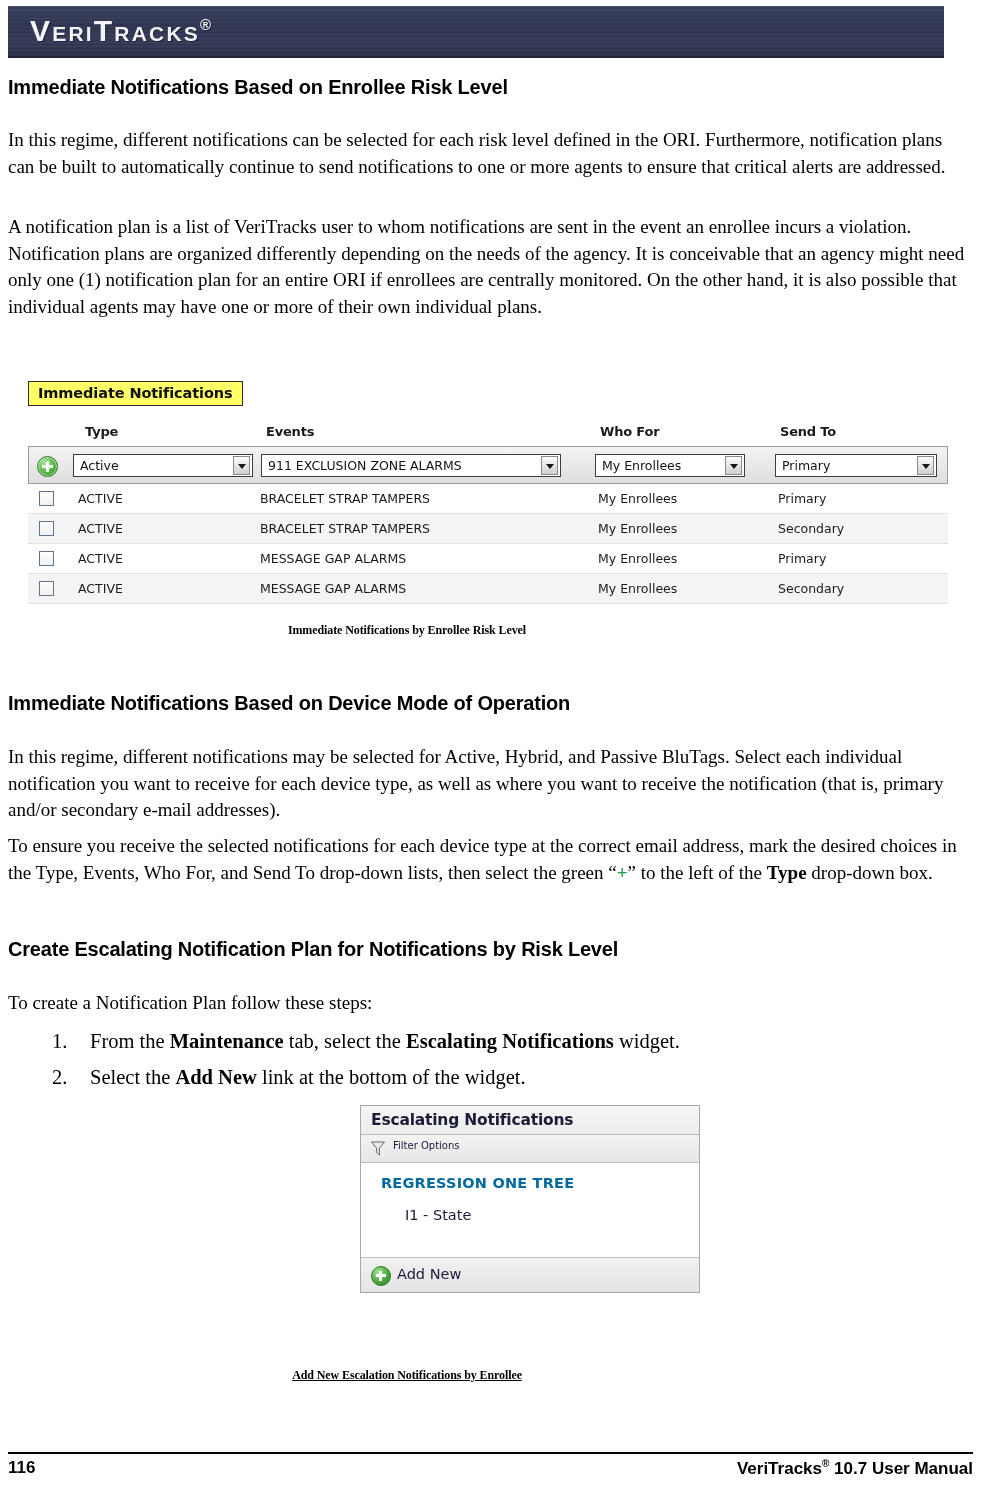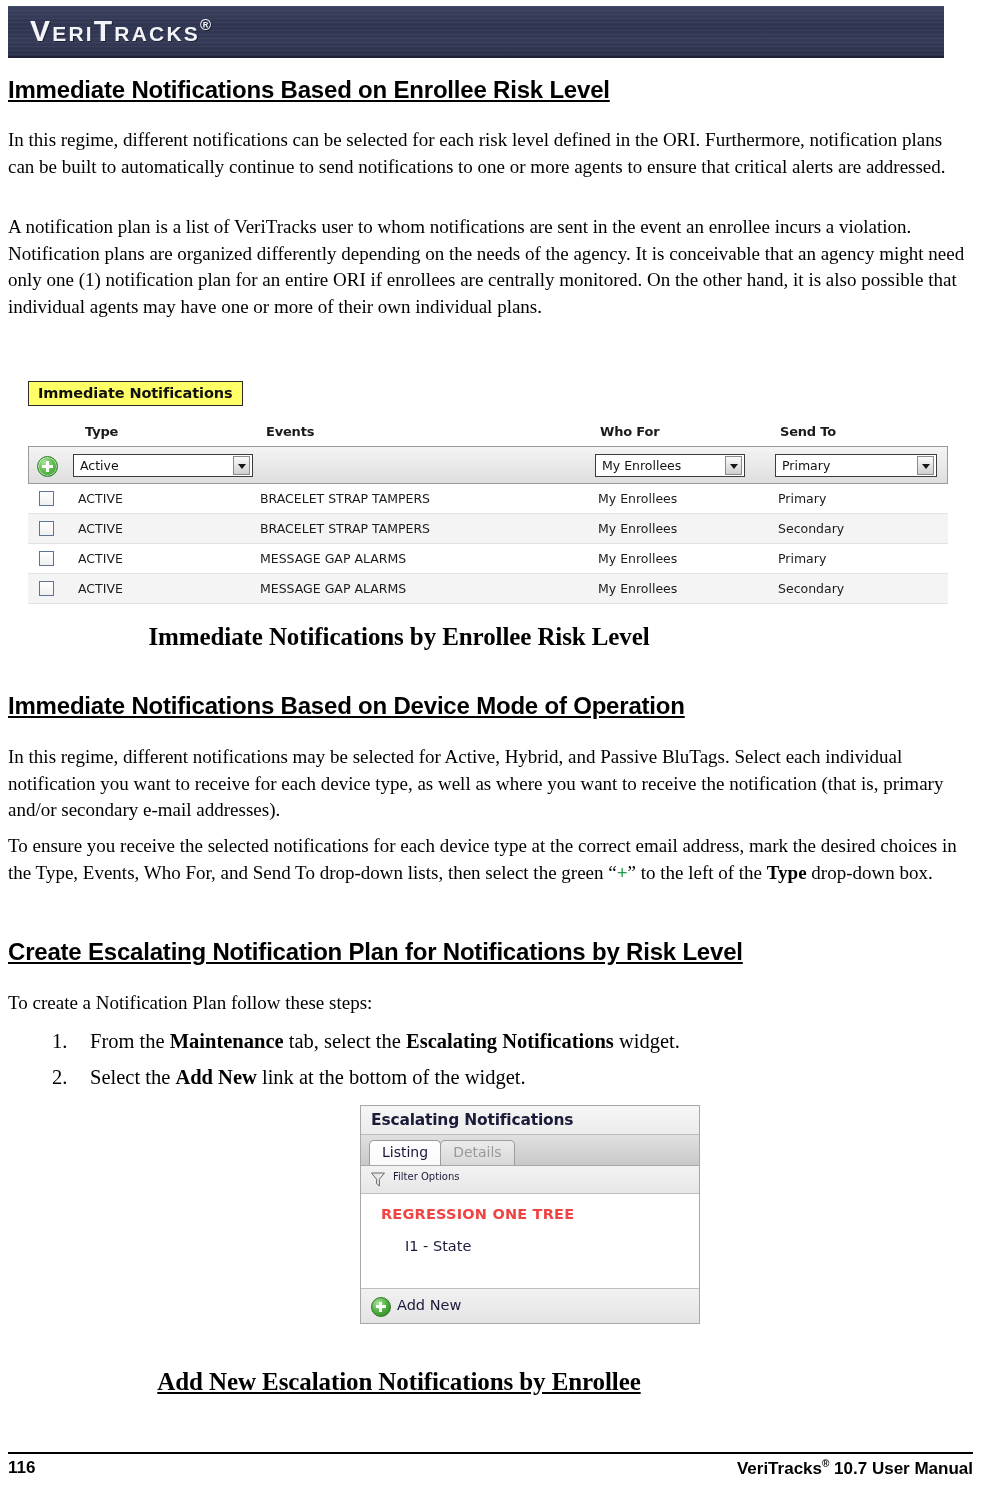--- a/index.html
+++ b/index.html
@@ -52,43 +52,42 @@
     vertical-align: super;
     letter-spacing: 0;
     font-variant: normal;
   }
 
   
   .h-sec {
     position: absolute;
     left: 8px;
     font-family: "Liberation Sans", sans-serif;
-    font-size: 24px;
+    font-size: 20px;
     font-weight: bold;
     letter-spacing: -0.2px;
     white-space: nowrap;
-    text-decoration: underline;
   }
   .para {
     position: absolute;
     left: 8px;
     width: 965px;
     font-size: 19px;
     line-height: 26.5px;
     text-align: left;
   }
   .para b { font-weight: bold; }
   .plus-green { color: #1f9a4d; font-weight: bold; }
 
   .caption {
     position: absolute;
     width: 798px;
-    left: 0;
+    left: 8px;
     text-align: center;
-    font-size: 25px;
+    font-size: 12px;
     font-weight: bold;
     letter-spacing: -0.1px;
   }
 
   
   .olist {
     position: absolute;
     left: 8px;
     width: 965px;
   }
@@ -311,21 +310,21 @@
   }
   .w2-body {
     background: #ffffff;
     padding: 12px 0 18px 0;
     min-height: 64px;
   }
   .tree-root {
     padding-left: 20px;
     font-size: 14.5px;
     font-weight: bold;
-    color: #ef4444;
+    color: #0369a1;
     letter-spacing: 0.2px;
   }
   .tree-child {
     padding-left: 44px;
     margin-top: 16px;
     font-size: 14.5px;
     color: #1b1b3a;
   }
   .w2-addnew {
     position: relative;
@@ -414,20 +413,24 @@
   </div>
 
   <div class="filterbar">
     <div class="plus-btn"></div>
 
     <div class="sel sel-type">
       <span>Active</span>
       <span class="arrow"></span>
     </div>
 
+    <div class="sel sel-events">
+      <span>911 EXCLUSION ZONE ALARMS</span>
+      <span class="arrow"></span>
+    </div>
 
     <div class="sel sel-whofor">
       <span>My Enrollees</span>
       <span class="arrow"></span>
     </div>
 
     <div class="sel sel-sendto">
       <span>Primary</span>
       <span class="arrow"></span>
     </div>
@@ -483,23 +486,20 @@
   </div>
   <div class="oitem">
     <span class="num">2.</span><span>Select the </span><b>Add New</b><span> link at the bottom of the widget.</span>
   </div>
 </div>
 
 <div class="w2">
 
   <div class="w2-title">Escalating Notifications</div>
 
-  <div class="w2-tabs">
-    <span class="tab active">Listing</span><span class="tab inactive">Details</span>
-  </div>
 
   <div class="w2-filter">
     <span class="funnel">
       <svg width="14" height="15" viewBox="0 0 14 15">
         <path d="M0.5 1 L13.5 1 L8.4 7.2 L8.4 14 L5.6 11.6 L5.6 7.2 Z" fill="#e8e8e8" stroke="#6b6b6b" stroke-width="1"></path>
       </svg>
     </span>
     <span class="flabel">Filter Options</span>
   </div>
 

